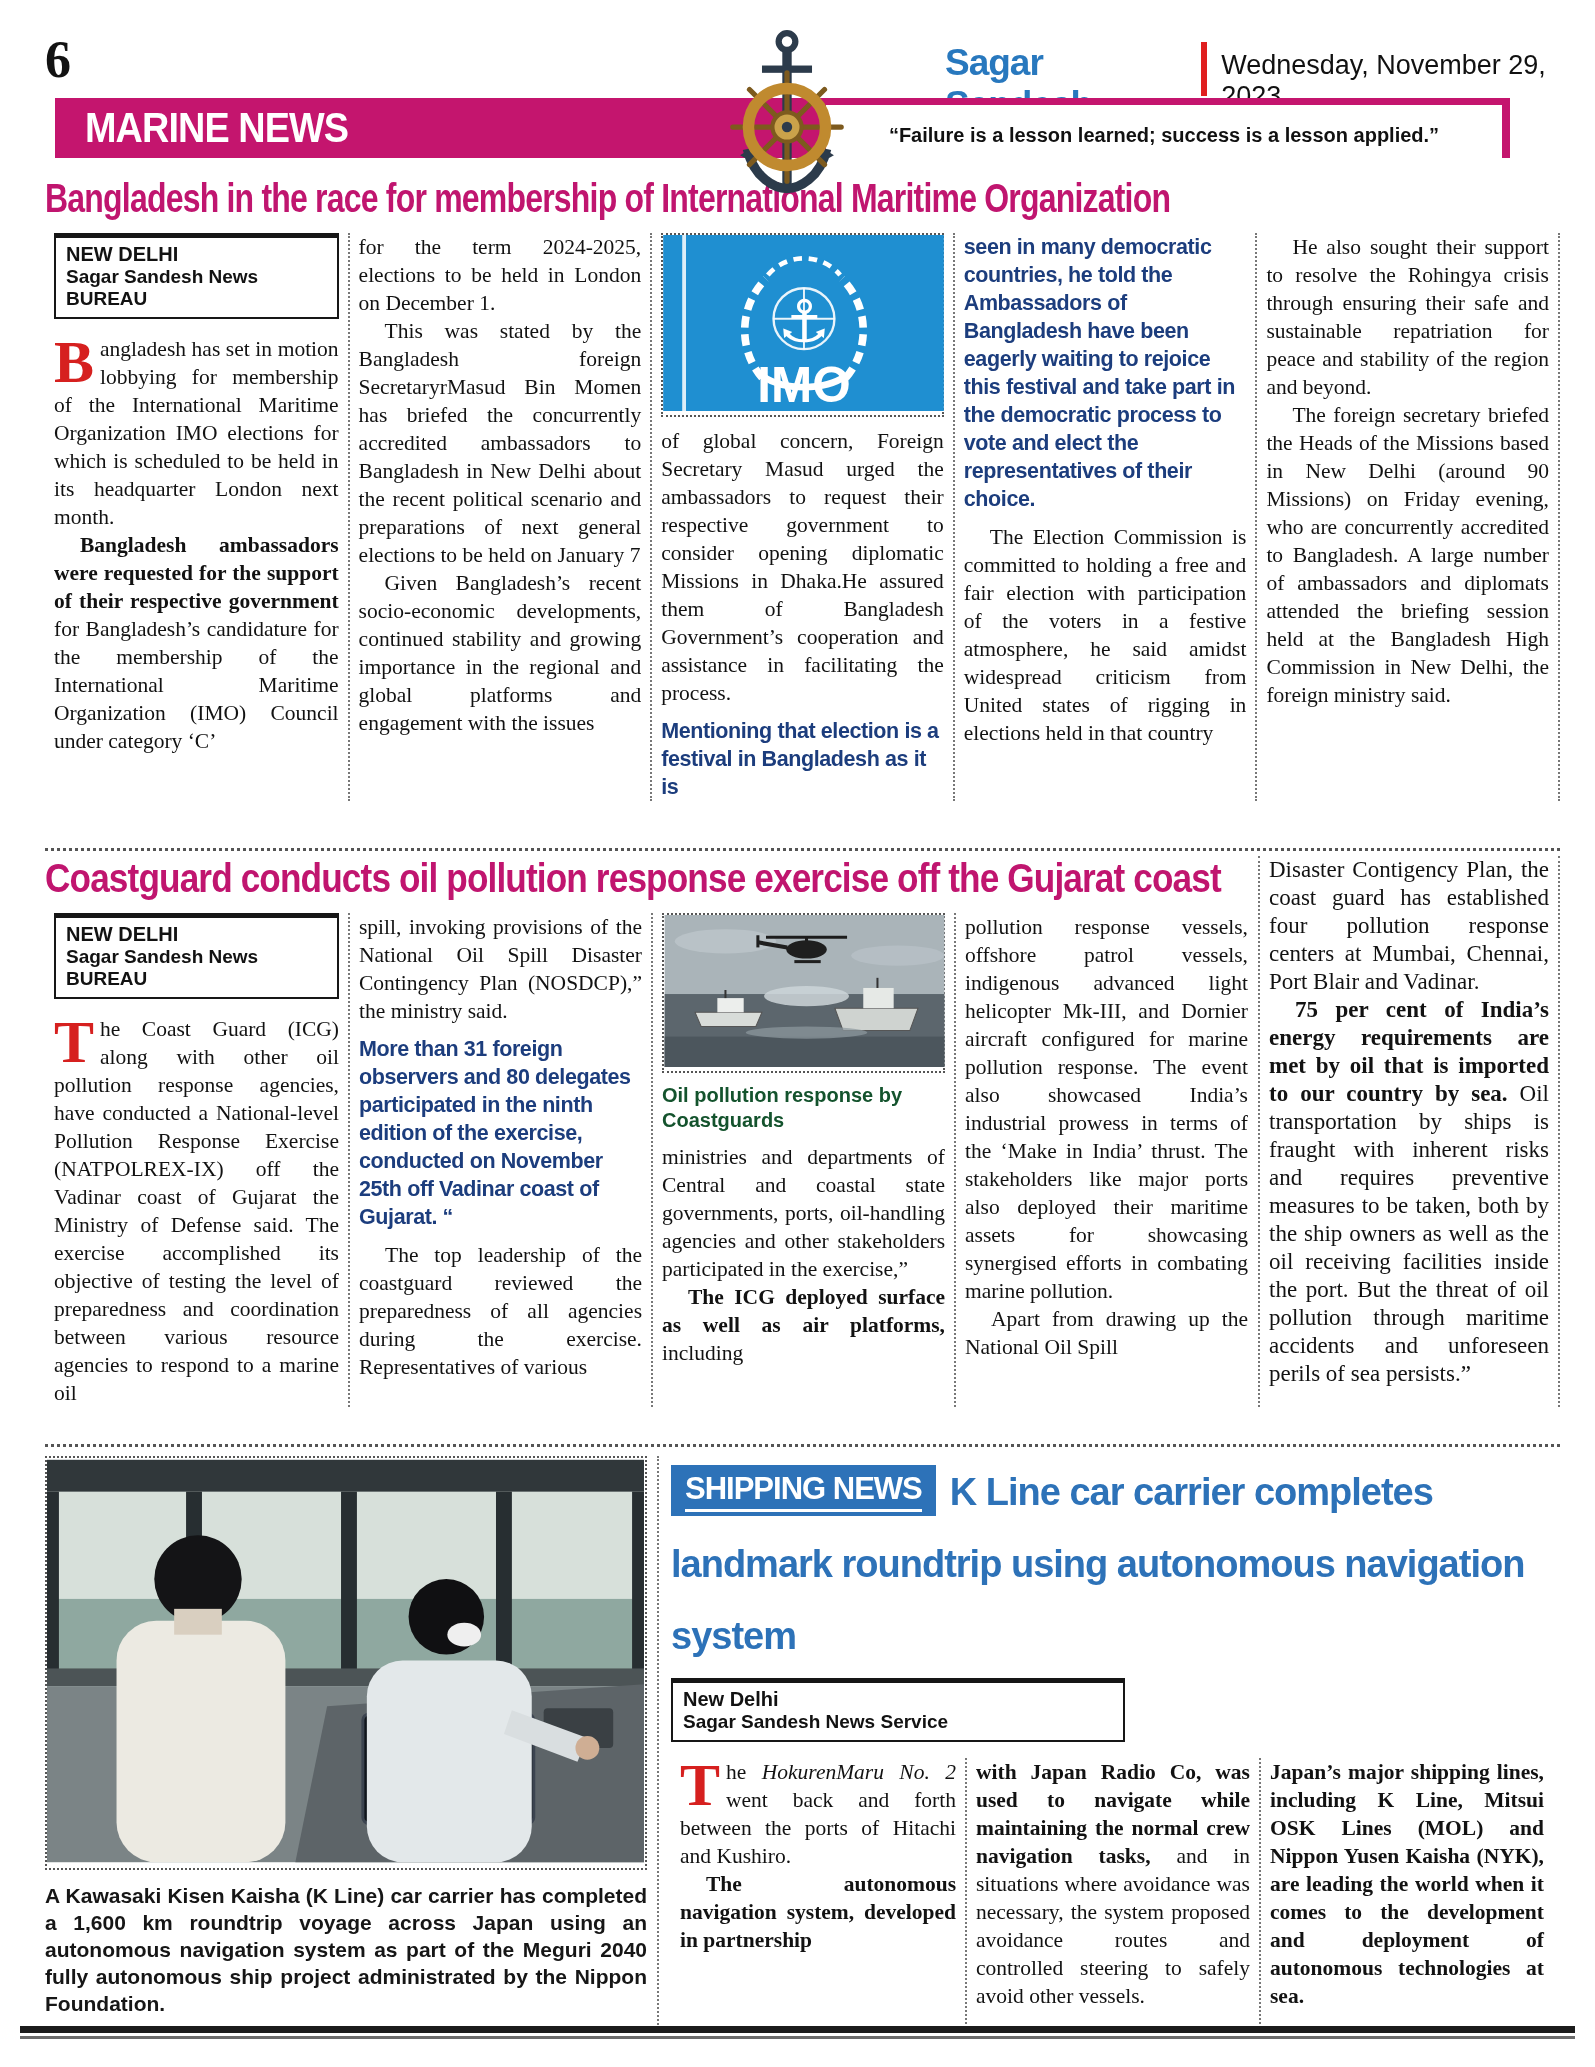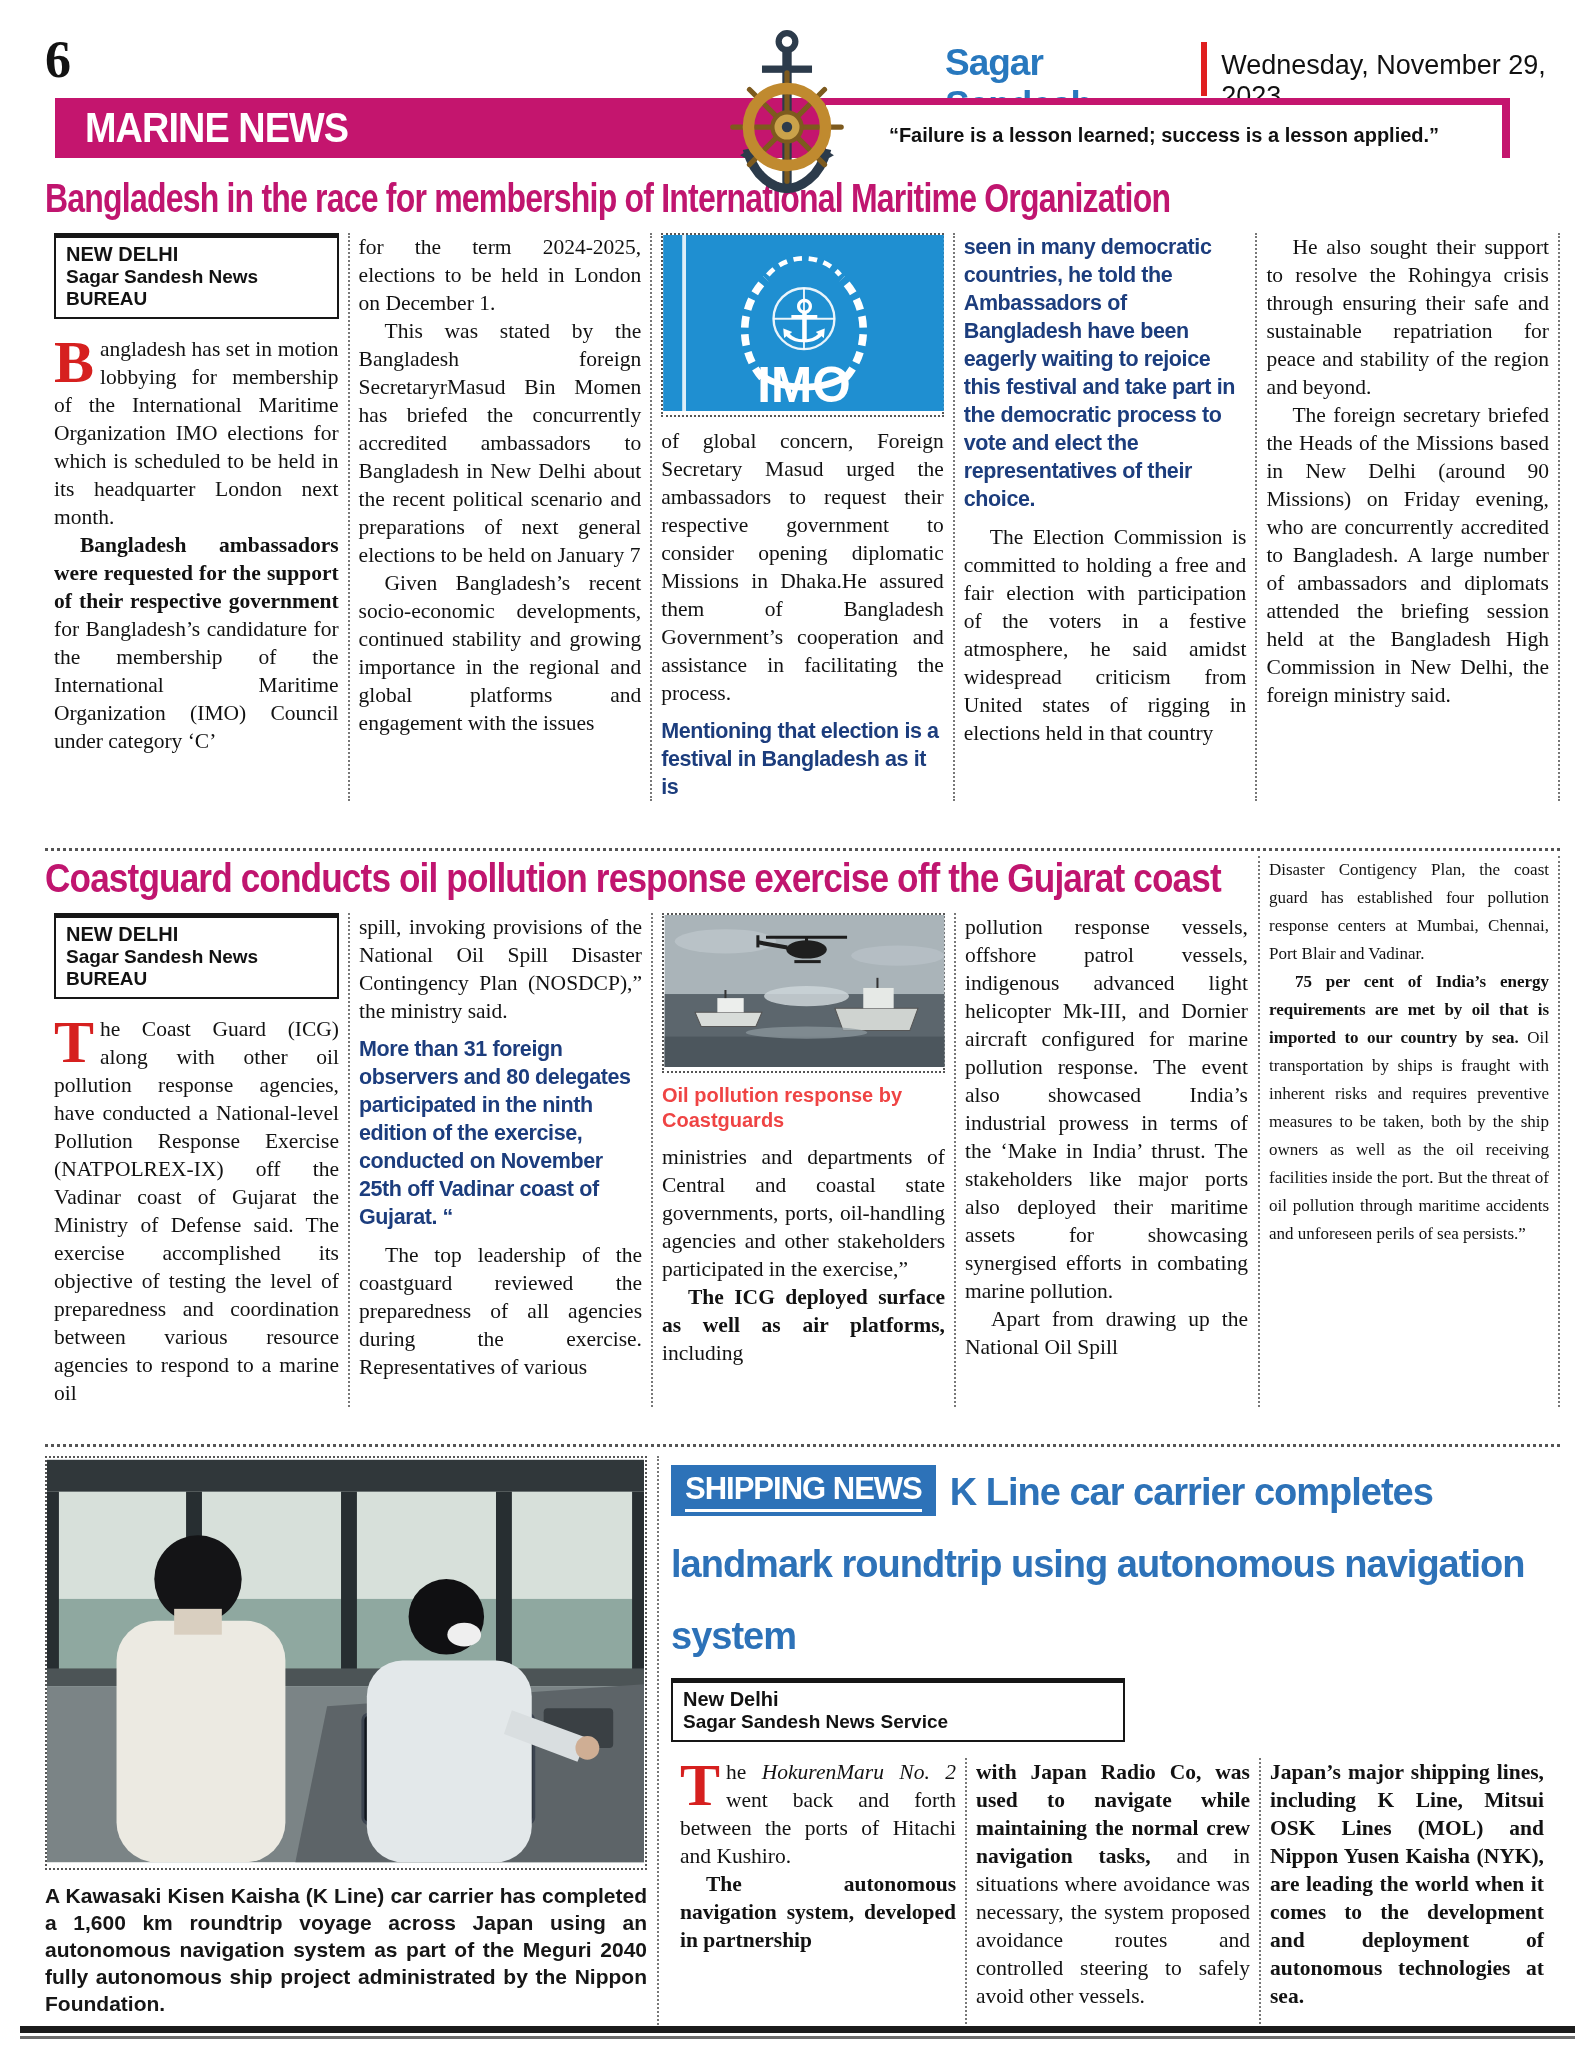--- a/index.html
+++ b/index.html
@@ -34,26 +34,26 @@
   .it{font-style:italic;}
   .lead-blue{font-family:"Liberation Sans",sans-serif;font-weight:700;color:#1c3d7d;
         font-size:22px;line-height:29px;letter-spacing:-.4px;text-align:left !important;margin:10px 0 0 0 !important;}
   .dropcap{float:left;color:#d6201f;font:700 60px/46px "Liberation Serif",serif;padding:4px 6px 0 0;}
   .byline{border:2px solid #161616;border-top:5px solid #161616;background:#fff;
         padding:5px 10px 7px;margin:0 0 16px 0;}
   .byline .loc{font:700 20px "Liberation Sans",sans-serif;}
   .byline .agc{font:700 19px "Liberation Sans",sans-serif;}
   .hdots{position:absolute;left:45px;width:1515px;border-top:3px dotted #555;height:0;}
   .imgbox{border:2px dotted #555;display:block;margin:0 0 10px 0;}
-  .photo-cap-sm{font:700 20px/25px "Liberation Sans",sans-serif;color:#ef4444;margin:4px 0 10px 0;}
+  .photo-cap-sm{font:700 20px/25px "Liberation Sans",sans-serif;color:#14532d;margin:4px 0 10px 0;}
   
   .a2-wrap{display:flex;}
   .a2-main{width:1213px;}
   .a2-col5{width:302px;box-sizing:border-box;border-left:2px dotted #777;padding:0 9px;overflow:hidden;}
-  .a2-col5 p{margin:0;font-size:17px;line-height:28px;text-align:justify;}
+  .a2-col5 p{margin:0;font-size:23px;line-height:28px;text-align:justify;}
   
   .ship-wrap{display:flex;}
   .ship-left{width:612px;box-sizing:border-box;padding-right:10px;}
   .ship-right{width:903px;box-sizing:border-box;border-left:2px dotted #777;padding-left:12px;}
   .ship-tag{display:inline-block;background:#2d72b8;color:#ffffff;font:700 31px "Liberation Sans",sans-serif;
         padding:6px 14px 9px;margin-right:14px;vertical-align:6px;}
   .ship-tag span{border-bottom:3px solid #fff;padding-bottom:3px;}
   .ship-headline{color:#2d72b8;font:700 38px/72px "Liberation Sans",sans-serif;letter-spacing:-1px;margin:0;}
   .ship-byline{width:430px;margin-top:6px;}
   .ship-cols{margin-top:10px;height:290px;}

